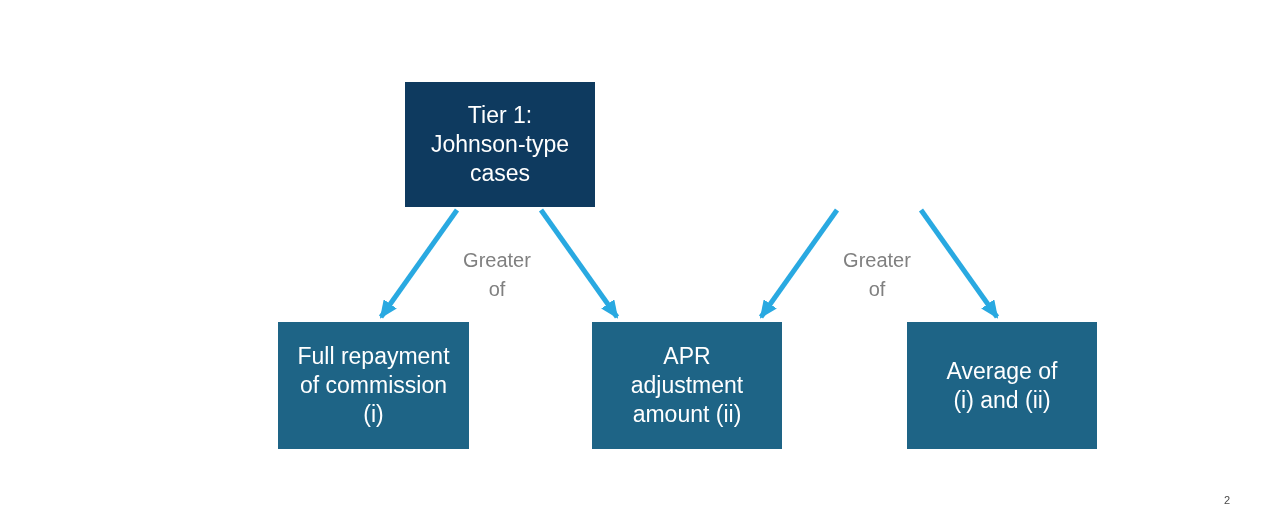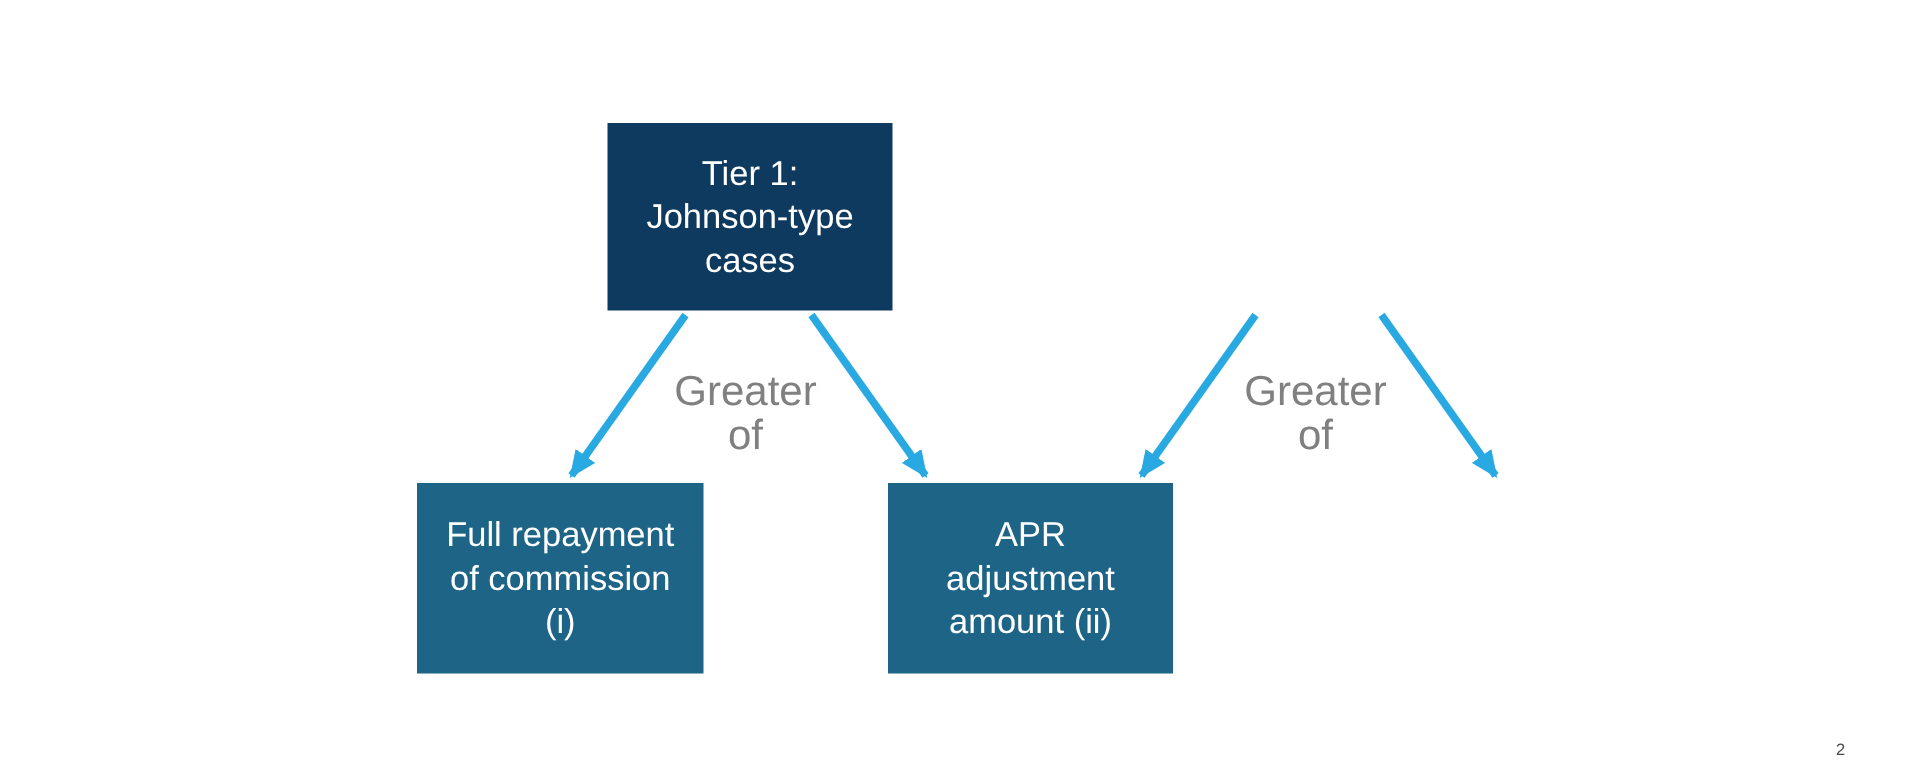--- a/index.html
+++ b/index.html
@@ -31,21 +31,21 @@
   .box.navy{background:var(--navy);}
   .box.teal{background:var(--teal);}
   #box-tier1{left:405px;top:82px;width:190px;height:125px;}
   #box-tier2{left:785px;top:82px;width:190px;height:125px;}
   #box-full-repayment{left:278px;top:322px;width:191px;height:127px;}
   #box-apr{left:592px;top:322px;width:190px;height:127px;}
   #box-average{left:907px;top:322px;width:190px;height:127px;}
   .greater-label{
     position:absolute;width:130px;
     text-align:center;color:var(--label-gray);
-    font-size:28px;line-height:29px;white-space:pre-line;
+    font-size:20px;line-height:29px;white-space:pre-line;
   }
   #greater-left{left:432px;top:246px;}
   #greater-right{left:812px;top:246px;}
   .page-number{
     position:absolute;left:1214px;top:494px;width:26px;
     text-align:center;color:var(--page-number-gray);font-size:11px;
   }
 </style>
 </head>
 <body>
@@ -76,20 +76,24 @@
 adjustment
 amount (ii)</span>
   </div>
 
   <div class="box teal" id="box-full-repayment">
     <span>Full repayment
 of commission
 (i)</span>
   </div>
 
+  <div class="box teal" id="box-average">
+    <span>Average of
+(i) and (ii)</span>
+  </div>
 
   <div class="greater-label" id="greater-left">Greater
 of</div>
 
   <div class="greater-label" id="greater-right">Greater
 of</div>
 
   <div class="page-number">2</div>
 
 </div>

